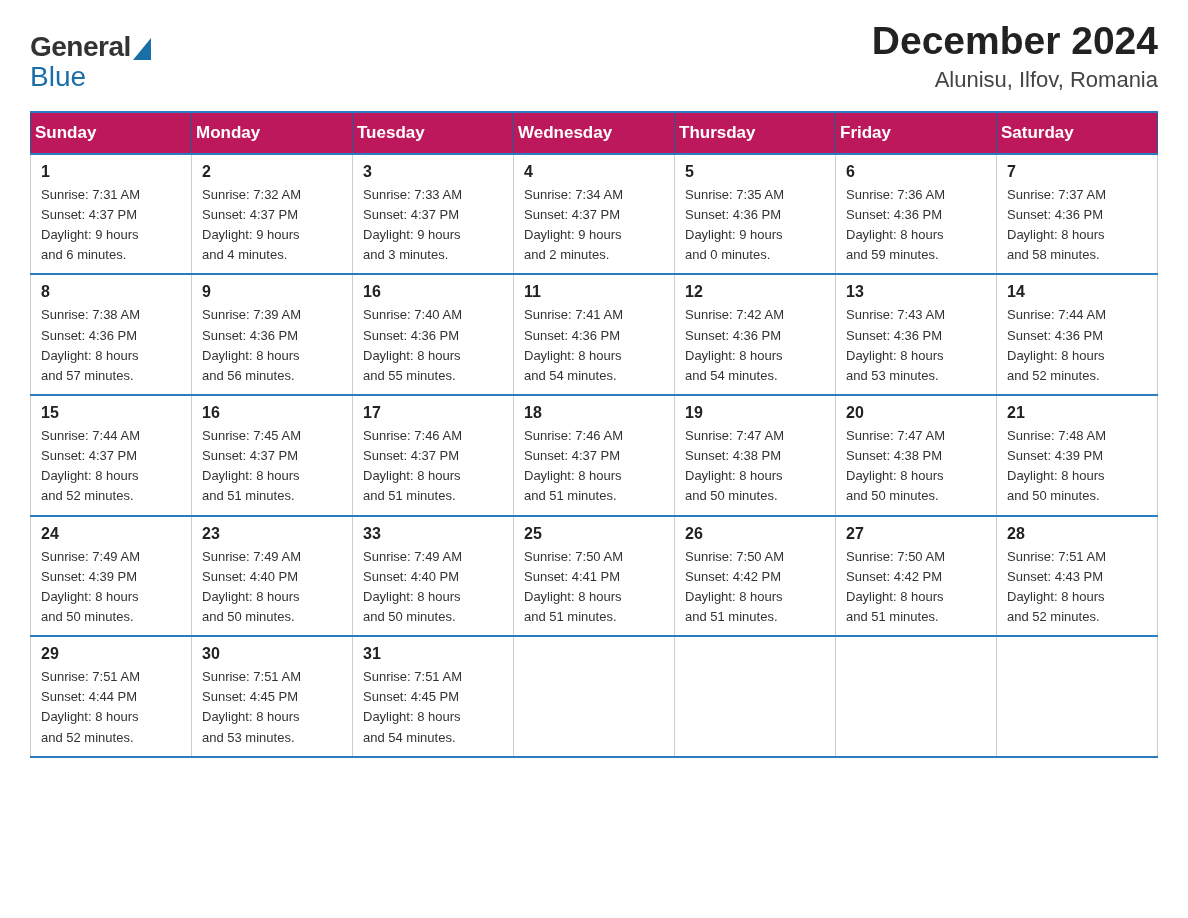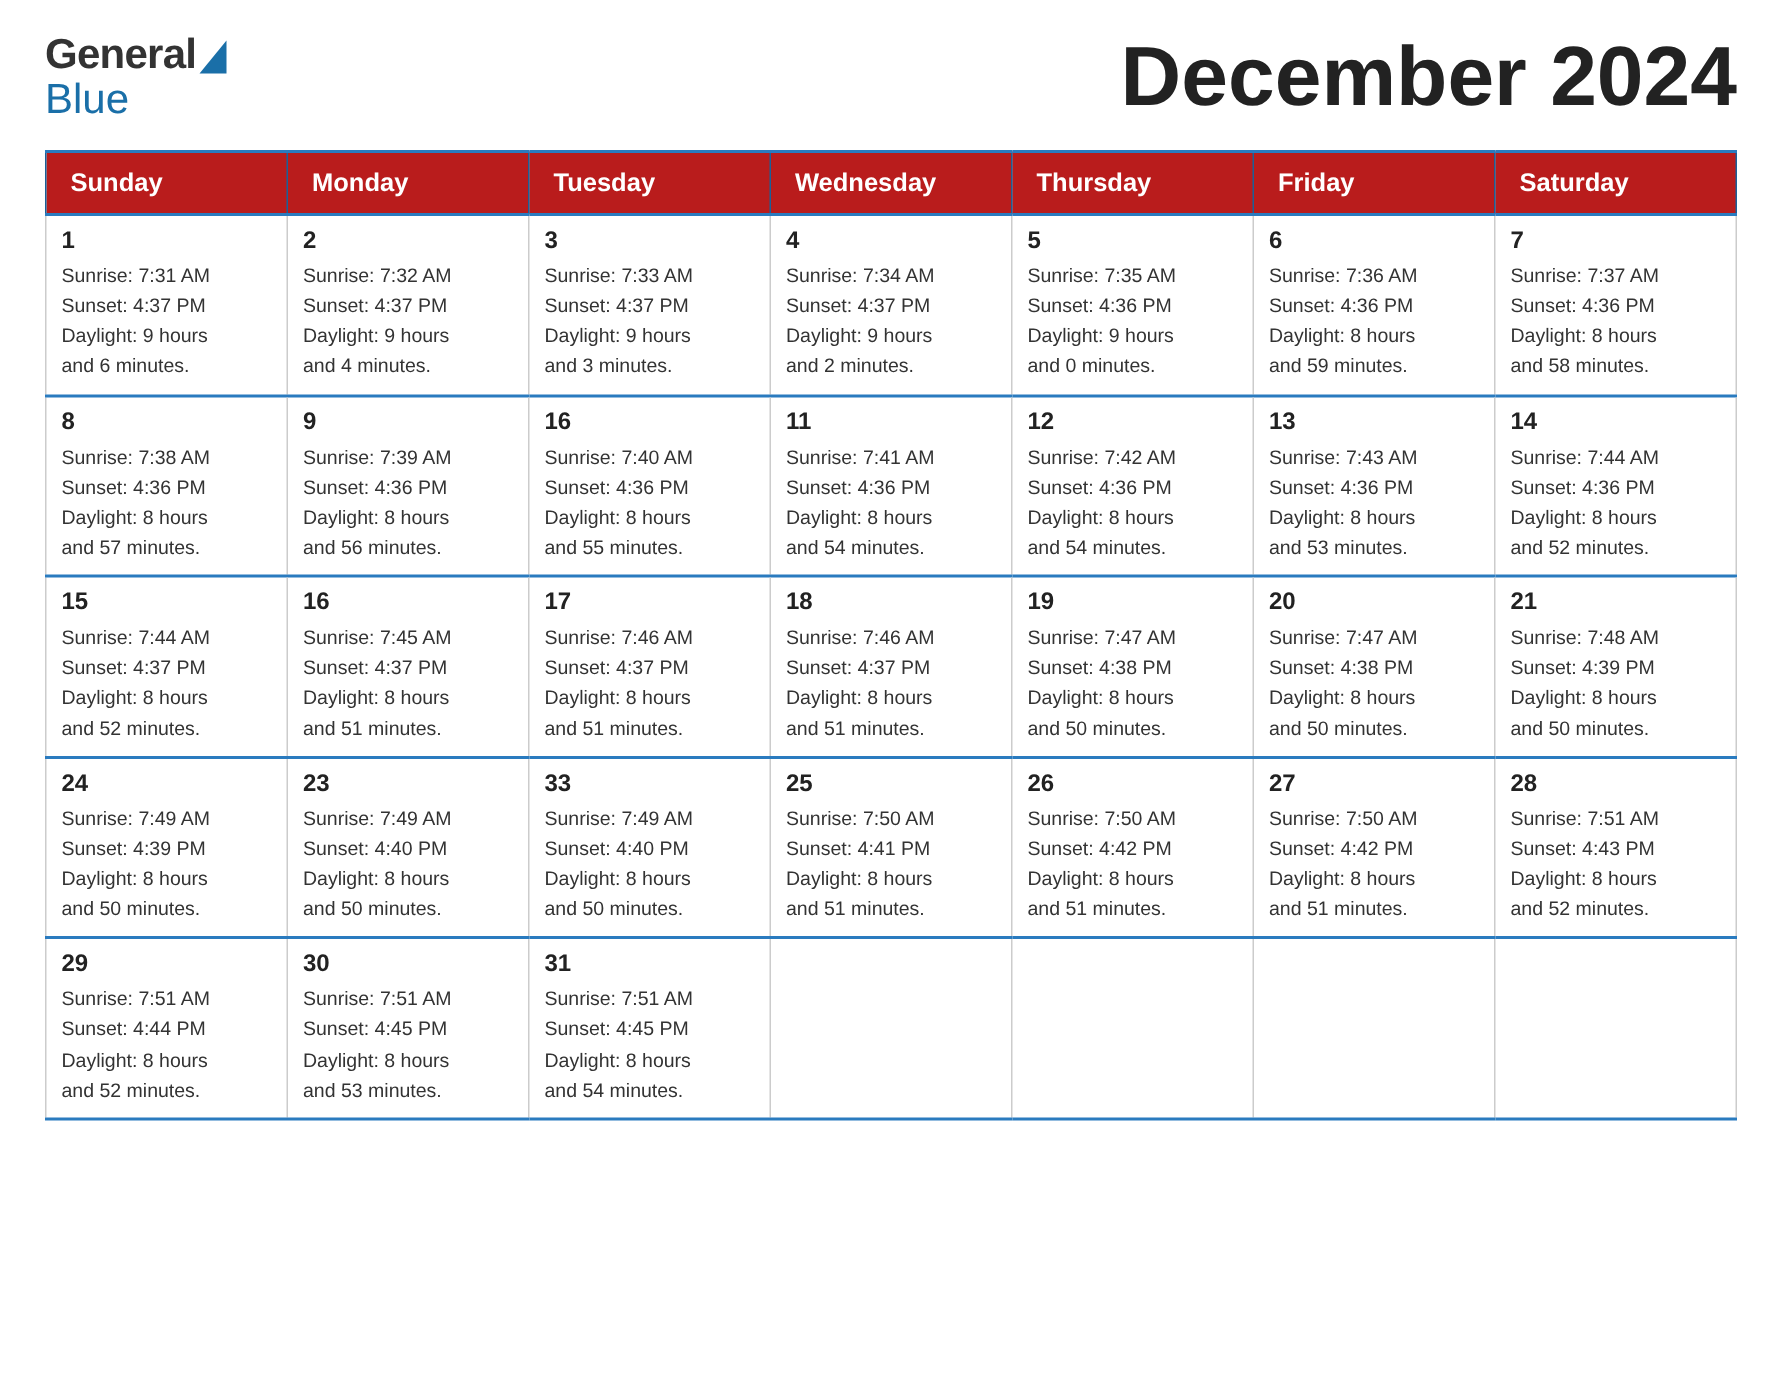--- a/index.html
+++ b/index.html
@@ -42,40 +42,40 @@
     .logo-blue {
       font-size: 28px;
       font-weight: normal;
       color: #1a6fa8;
       margin-top: -2px;
     }
     .title-block {
       text-align: right;
     }
     .month-title {
-      font-size: 56px;
+      font-size: 39px;
       font-weight: bold;
       color: #222;
       line-height: 1.1;
     }
     .location {
       font-size: 22px;
       color: #444;
       margin-top: 4px;
     }
     .calendar-table {
       width: 100%;
       border-collapse: collapse;
     }
     .calendar-table th {
-      background: #b91c1c;
+      background: #be185d;
       color: #fff;
       font-size: 17px;
       font-weight: bold;
-      padding: 10px 16px;
+      padding: 10px 4px;
       text-align: left;
       border: 1px solid #1a6098;
     }
     .calendar-table td {
       vertical-align: top;
       padding: 8px 10px;
       border: 1px solid #ccc;
       width: calc(100% / 7);
       font-size: 13px;
       color: #333;
@@ -114,20 +114,21 @@
 <div class="header">
   <div class="logo">
     <div class="logo-top">
       <span class="logo-general">General</span>
       <div class="logo-triangle"></div>
     </div>
     <span class="logo-blue">Blue</span>
   </div>
   <div class="title-block">
     <div class="month-title">December 2024</div>
+    <div class="location">Alunisu, Ilfov, Romania</div>
   </div>
 </div>
 
 <table class="calendar-table">
   <thead>
     <tr>
     <th>Sunday</th>
         <th>Monday</th>
         <th>Tuesday</th>
         <th>Wednesday</th>

